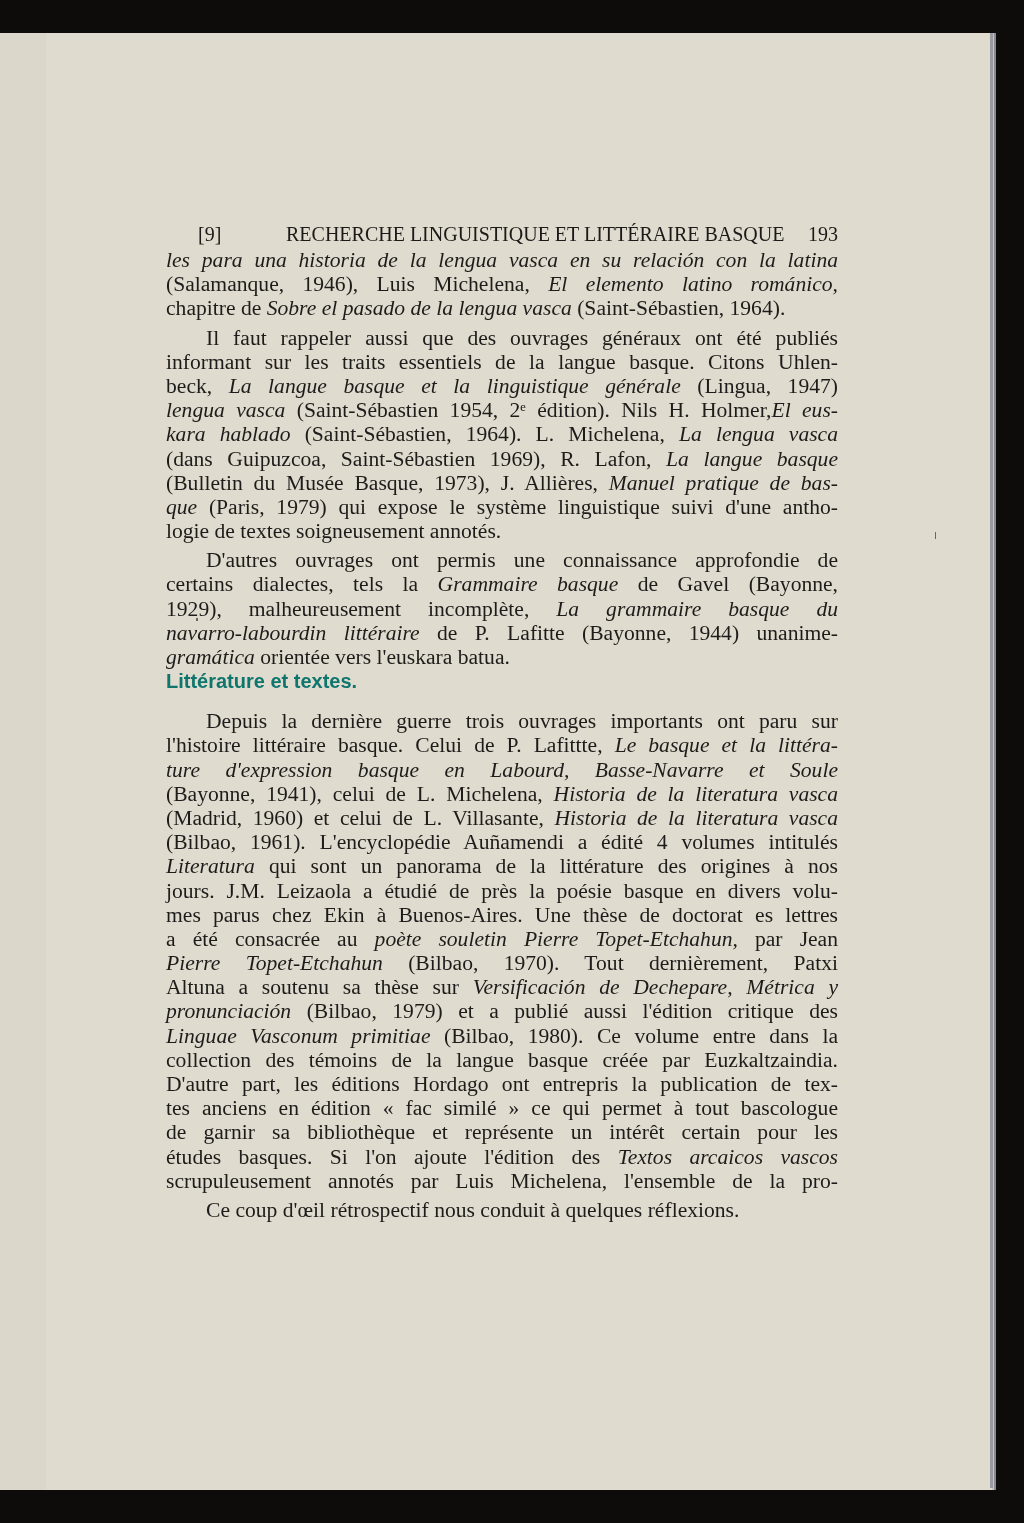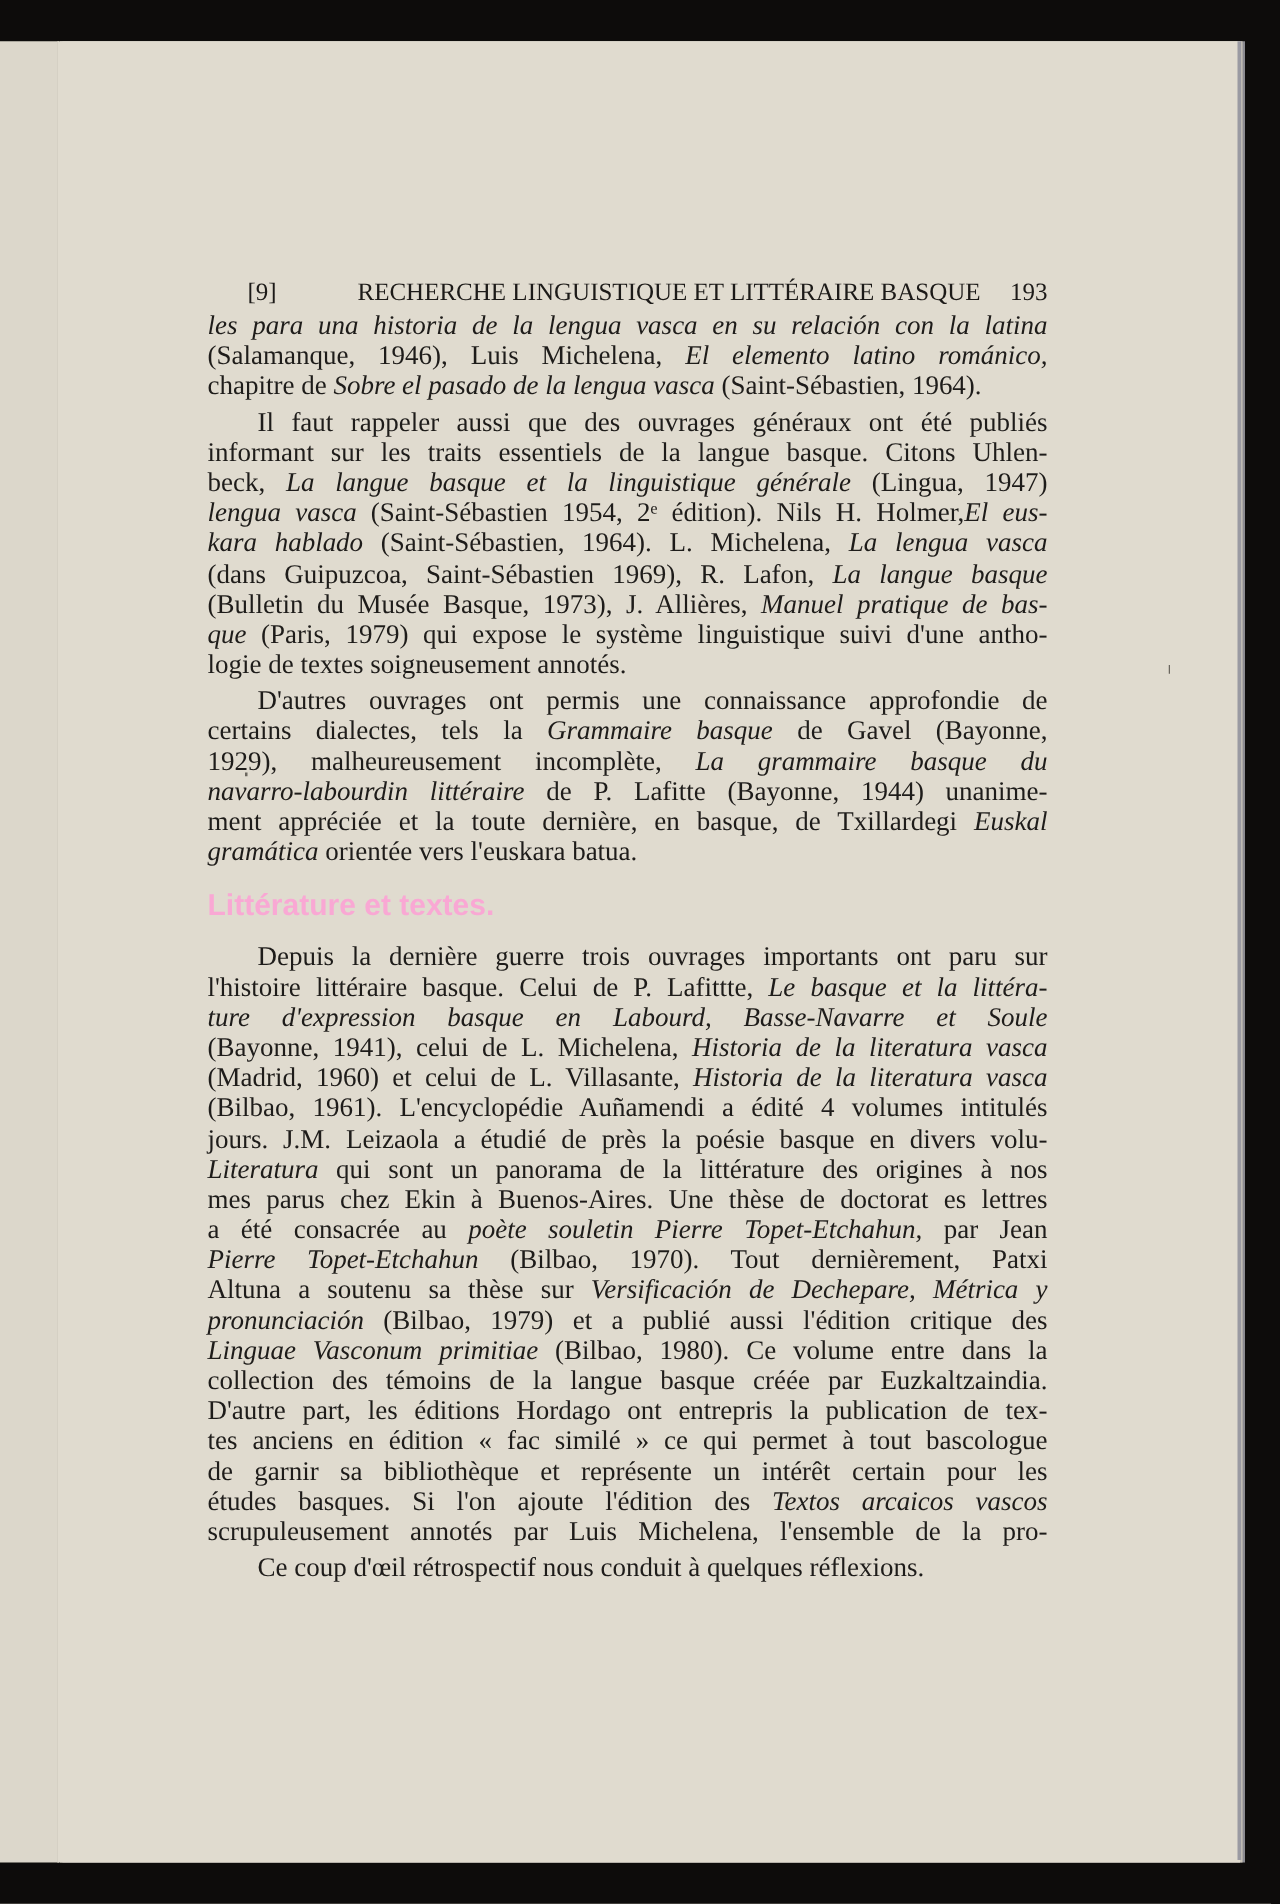--- a/index.html
+++ b/index.html
@@ -37,22 +37,22 @@
   .line {
     display: block; white-space: nowrap; text-align: justify;
     text-align-last: justify; height: 24.2px;
   }
   .line.last { text-align-last: left; }
   .line.indent { padding-left: 40px; }
   .gap { height: 5px; }
   em { }
   .section-heading {
     font-family: "Liberation Sans", sans-serif;
-    font-weight: bold; font-size: 24px; color: #f9a8d4;
-    margin-top: 20px; margin-bottom: 16px; height: 24px; line-height: 24px;
+    font-weight: bold; font-size: 20px; color: #0f766e;
+    margin-bottom: 16px; height: 24px; line-height: 24px;
   }
   .mark { position: absolute; background: #6a665e; }
 </style>
 </head>
 <body>
 
 <div class="left-page"></div>
 <div class="page">
   <div class="header">
     <span class="num">[9]</span>
@@ -82,35 +82,34 @@
         <span class="line"><span>(Bulletin du Musée Basque, 1973), J. Allières, </span><em>Manuel pratique de bas-</em></span>
         <span class="line"><em>que</em><span> (Paris, 1979) qui expose le système linguistique suivi d'une antho-</span></span>
         <span class="line last"><span>logie de textes soigneusement annotés.</span></span>
       </div>
       <div class="gap"></div>
       <div>
         <span class="line indent"><span>D'autres ouvrages ont permis une connaissance approfondie de</span></span>
         <span class="line"><span>certains dialectes, tels la </span><em>Grammaire basque</em><span> de Gavel (Bayonne,</span></span>
         <span class="line"><span>1929), malheureusement incomplète, </span><em>La grammaire basque du</em></span>
         <span class="line"><em>navarro-labourdin littéraire</em><span> de P. Lafitte (Bayonne, 1944) unanime-</span></span>
-        <span class="line"><span>ment appréciée et la toute dernière, en basque, de Txillardegi </span><em>Euskal</em></span>
         <span class="line last"><em>gramática</em><span> orientée vers l'euskara batua.</span></span>
       </div>
     </div>
   <div class="section-heading">Littérature et textes.</div>
   <div id="section">
       <div>
         <span class="line indent"><span>Depuis la dernière guerre trois ouvrages importants ont paru sur</span></span>
         <span class="line"><span>l'histoire littéraire basque. Celui de P. Lafittte, </span><em>Le basque et la littéra-</em></span>
         <span class="line"><em>ture d'expression basque en Labourd, Basse-Navarre et Soule</em></span>
         <span class="line"><span>(Bayonne, 1941), celui de L. Michelena, </span><em>Historia de la literatura vasca</em></span>
         <span class="line"><span>(Madrid, 1960) et celui de L. Villasante, </span><em>Historia de la literatura vasca</em></span>
         <span class="line"><span>(Bilbao, 1961). L'encyclopédie Auñamendi a édité 4 volumes intitulés</span></span>
+        <span class="line"><em>Literatura</em><span> qui sont un panorama de la littérature des origines à nos</span></span>
         <span class="line"><span>jours. J.M. Leizaola a étudié de près la poésie basque en divers volu-</span></span>
-        <span class="line"><em>Literatura</em><span> qui sont un panorama de la littérature des origines à nos</span></span>
         <span class="line"><span>mes parus chez Ekin à Buenos-Aires. Une thèse de doctorat es lettres</span></span>
         <span class="line"><span>a été consacrée au </span><em>poète souletin Pierre Topet-Etchahun,</em><span> par Jean</span></span>
         <span class="line"><em>Pierre Topet-Etchahun</em><span> (Bilbao, 1970). Tout dernièrement, Patxi</span></span>
         <span class="line"><span>Altuna a soutenu sa thèse sur </span><em>Versificación de Dechepare, Métrica y</em></span>
         <span class="line"><em>pronunciación</em><span> (Bilbao, 1979) et a publié aussi l'édition critique des</span></span>
         <span class="line"><em>Linguae Vasconum primitiae</em><span> (Bilbao, 1980). Ce volume entre dans la</span></span>
         <span class="line"><span>collection des témoins de la langue basque créée par Euzkaltzaindia.</span></span>
         <span class="line"><span>D'autre part, les éditions Hordago ont entrepris la publication de tex-</span></span>
         <span class="line"><span>tes anciens en édition « fac similé » ce qui permet à tout bascologue</span></span>
         <span class="line"><span>de garnir sa bibliothèque et représente un intérêt certain pour les</span></span>

